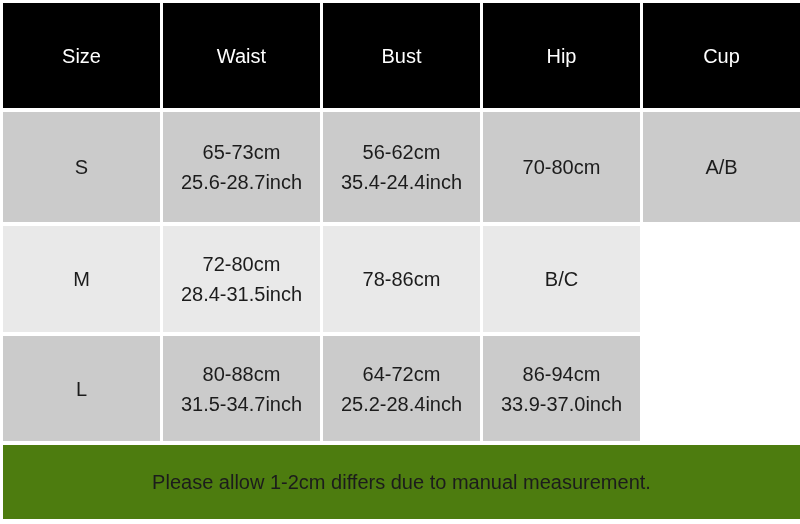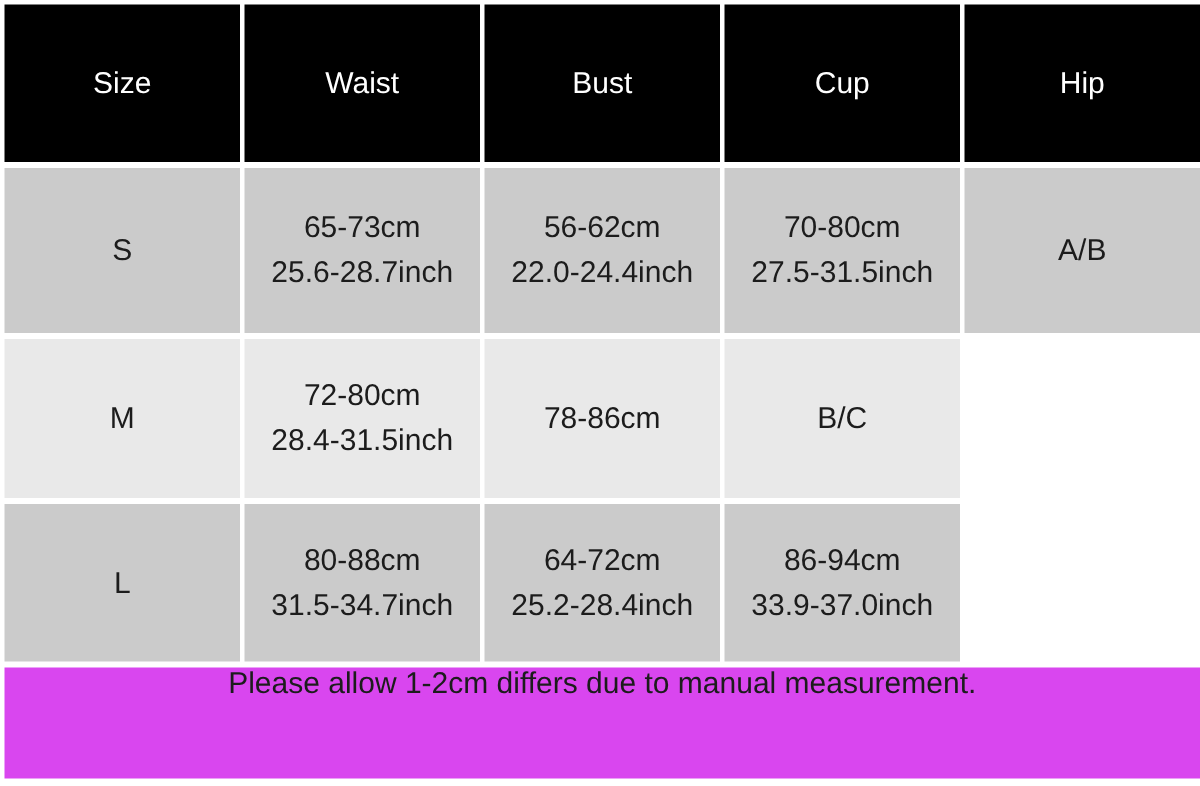--- a/index.html
+++ b/index.html
@@ -38,22 +38,23 @@
     line-height: 30px;
   }
   .header-row .cell {
     background: #000000;
     color: #ffffff;
   }
   .row-dark .cell { background: #cbcbcb; }
   .row-light .cell { background: #e9e9e9; }
   .note-row {
     flex: 1;
-    background: #d946ef;
+    background: #4d7c0f;
     display: flex;
+    align-items: center;
     justify-content: center;
     text-align: center;
     font-size: 20px;
     color: #1c1c1c;
   }
 </style>
 </head>
 <body>
 
 <div class="size-chart">
@@ -62,42 +63,41 @@
     <div class="cell">
       <span>Size</span>
     </div>
     <div class="cell">
       <span>Waist</span>
     </div>
     <div class="cell">
       <span>Bust</span>
     </div>
     <div class="cell">
-      <span>Cup</span>
+      <span>Hip</span>
     </div>
     <div class="cell">
-      <span>Hip</span>
+      <span>Cup</span>
     </div>
   </div>
 
   <div class="row row-s row-dark">
     <div class="cell">
       <span>S</span>
     </div>
     <div class="cell">
       <span>65-73cm</span>
       <span>25.6-28.7inch</span>
     </div>
     <div class="cell">
       <span>56-62cm</span>
-      <span>22.0-24.4inch</span>
+      <span>35.4-24.4inch</span>
     </div>
     <div class="cell">
       <span>70-80cm</span>
-      <span>27.5-31.5inch</span>
     </div>
     <div class="cell">
       <span>A/B</span>
     </div>
   </div>
 
   <div class="row row-m row-light">
     <div class="cell">
       <span>M</span>
     </div>

